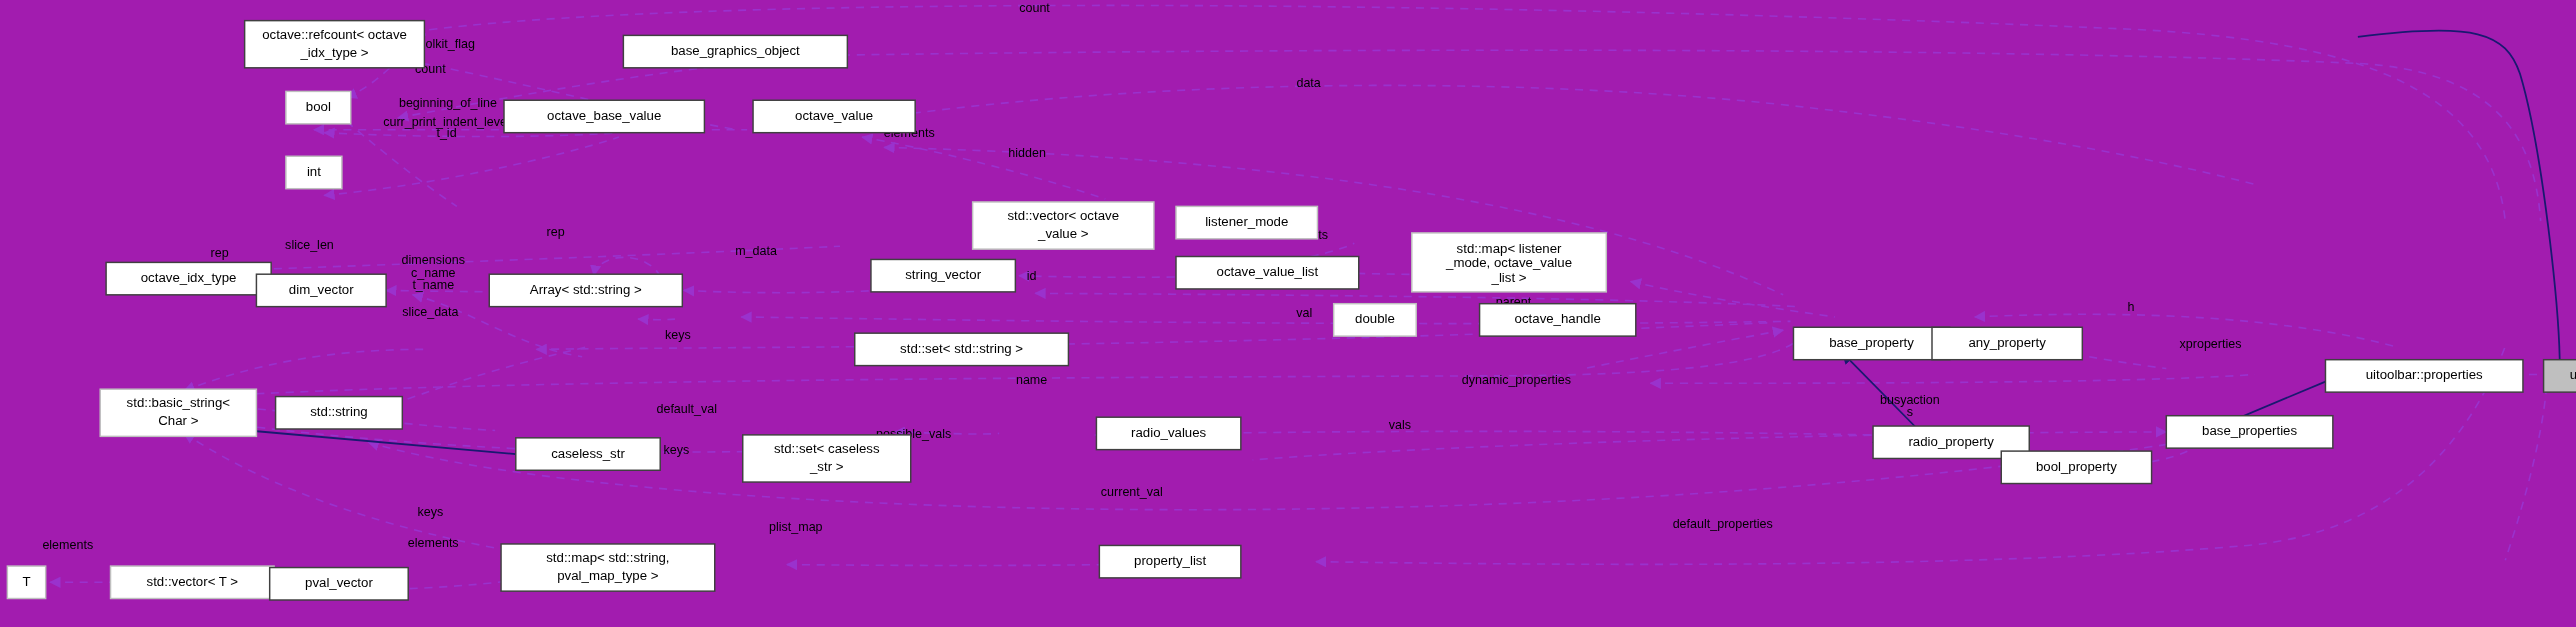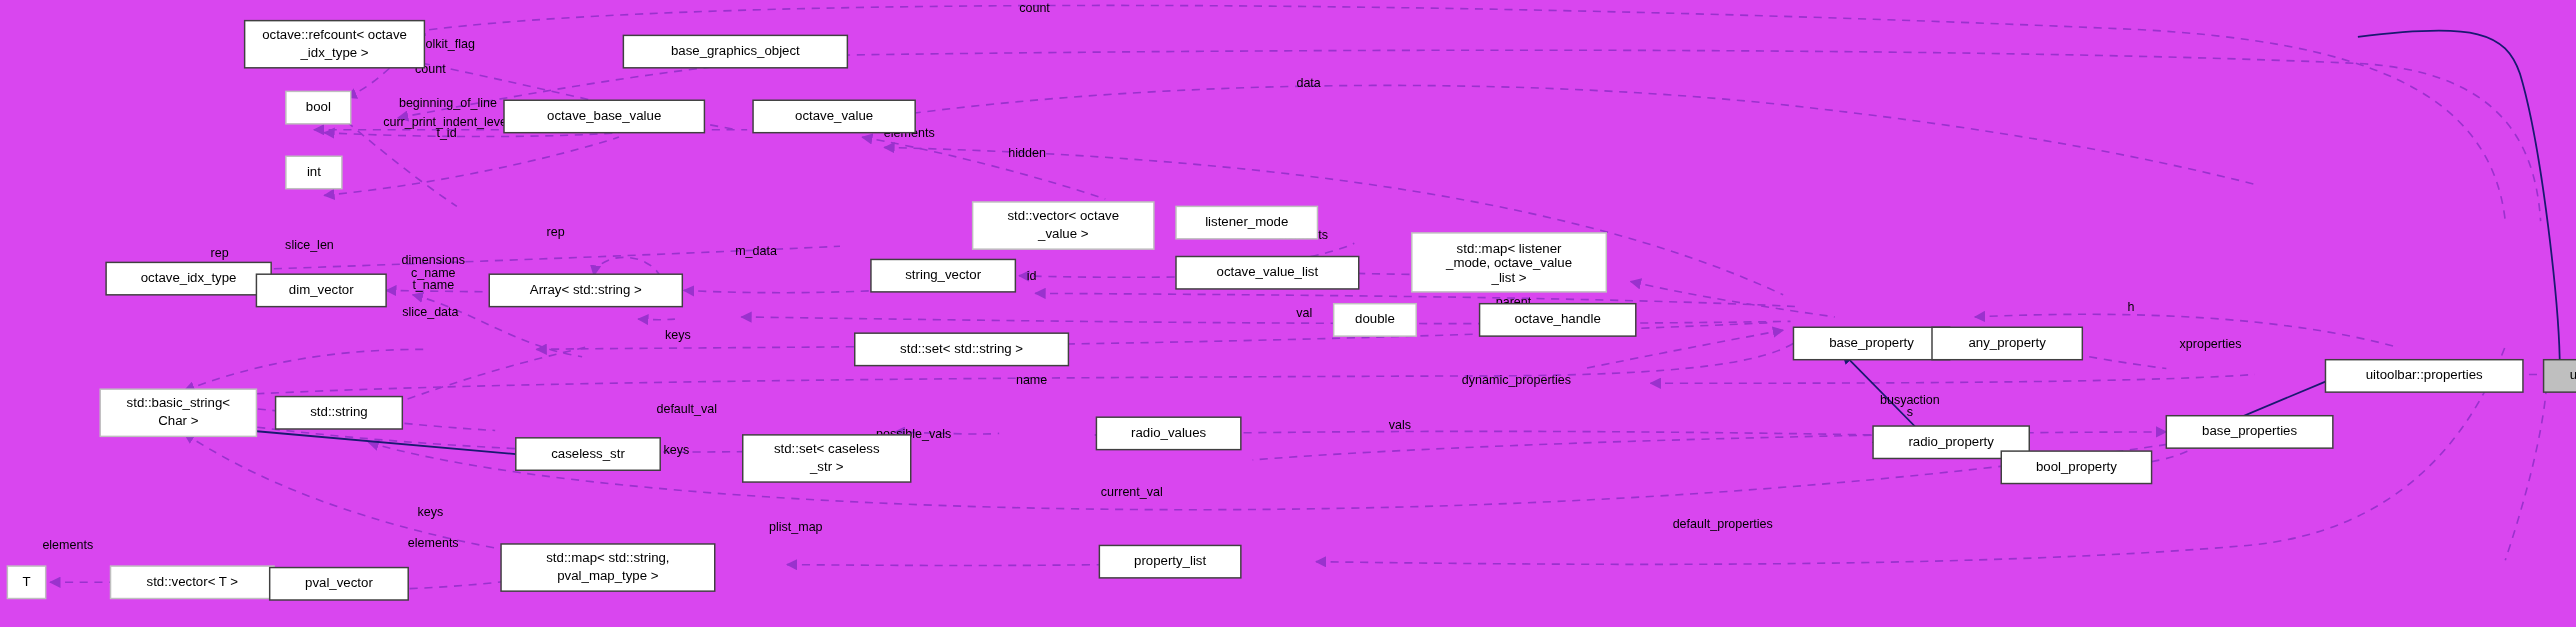--- a/index.html
+++ b/index.html
@@ -7,21 +7,21 @@
     padding: 0;
     background: #ffffff;
   }
   body {
     font-family: "Liberation Sans", sans-serif;
   }
   #diagram-wrap {
     position: relative;
     width: 2576px;
     height: 628px;
-    background: #d946ef;
+    background: #a21caf;
     overflow: hidden;
   }
   svg#graph {
     position: absolute;
     left: 0;
     top: 0;
     width: 2576px;
     height: 628px;
   }
   .edge-path {

